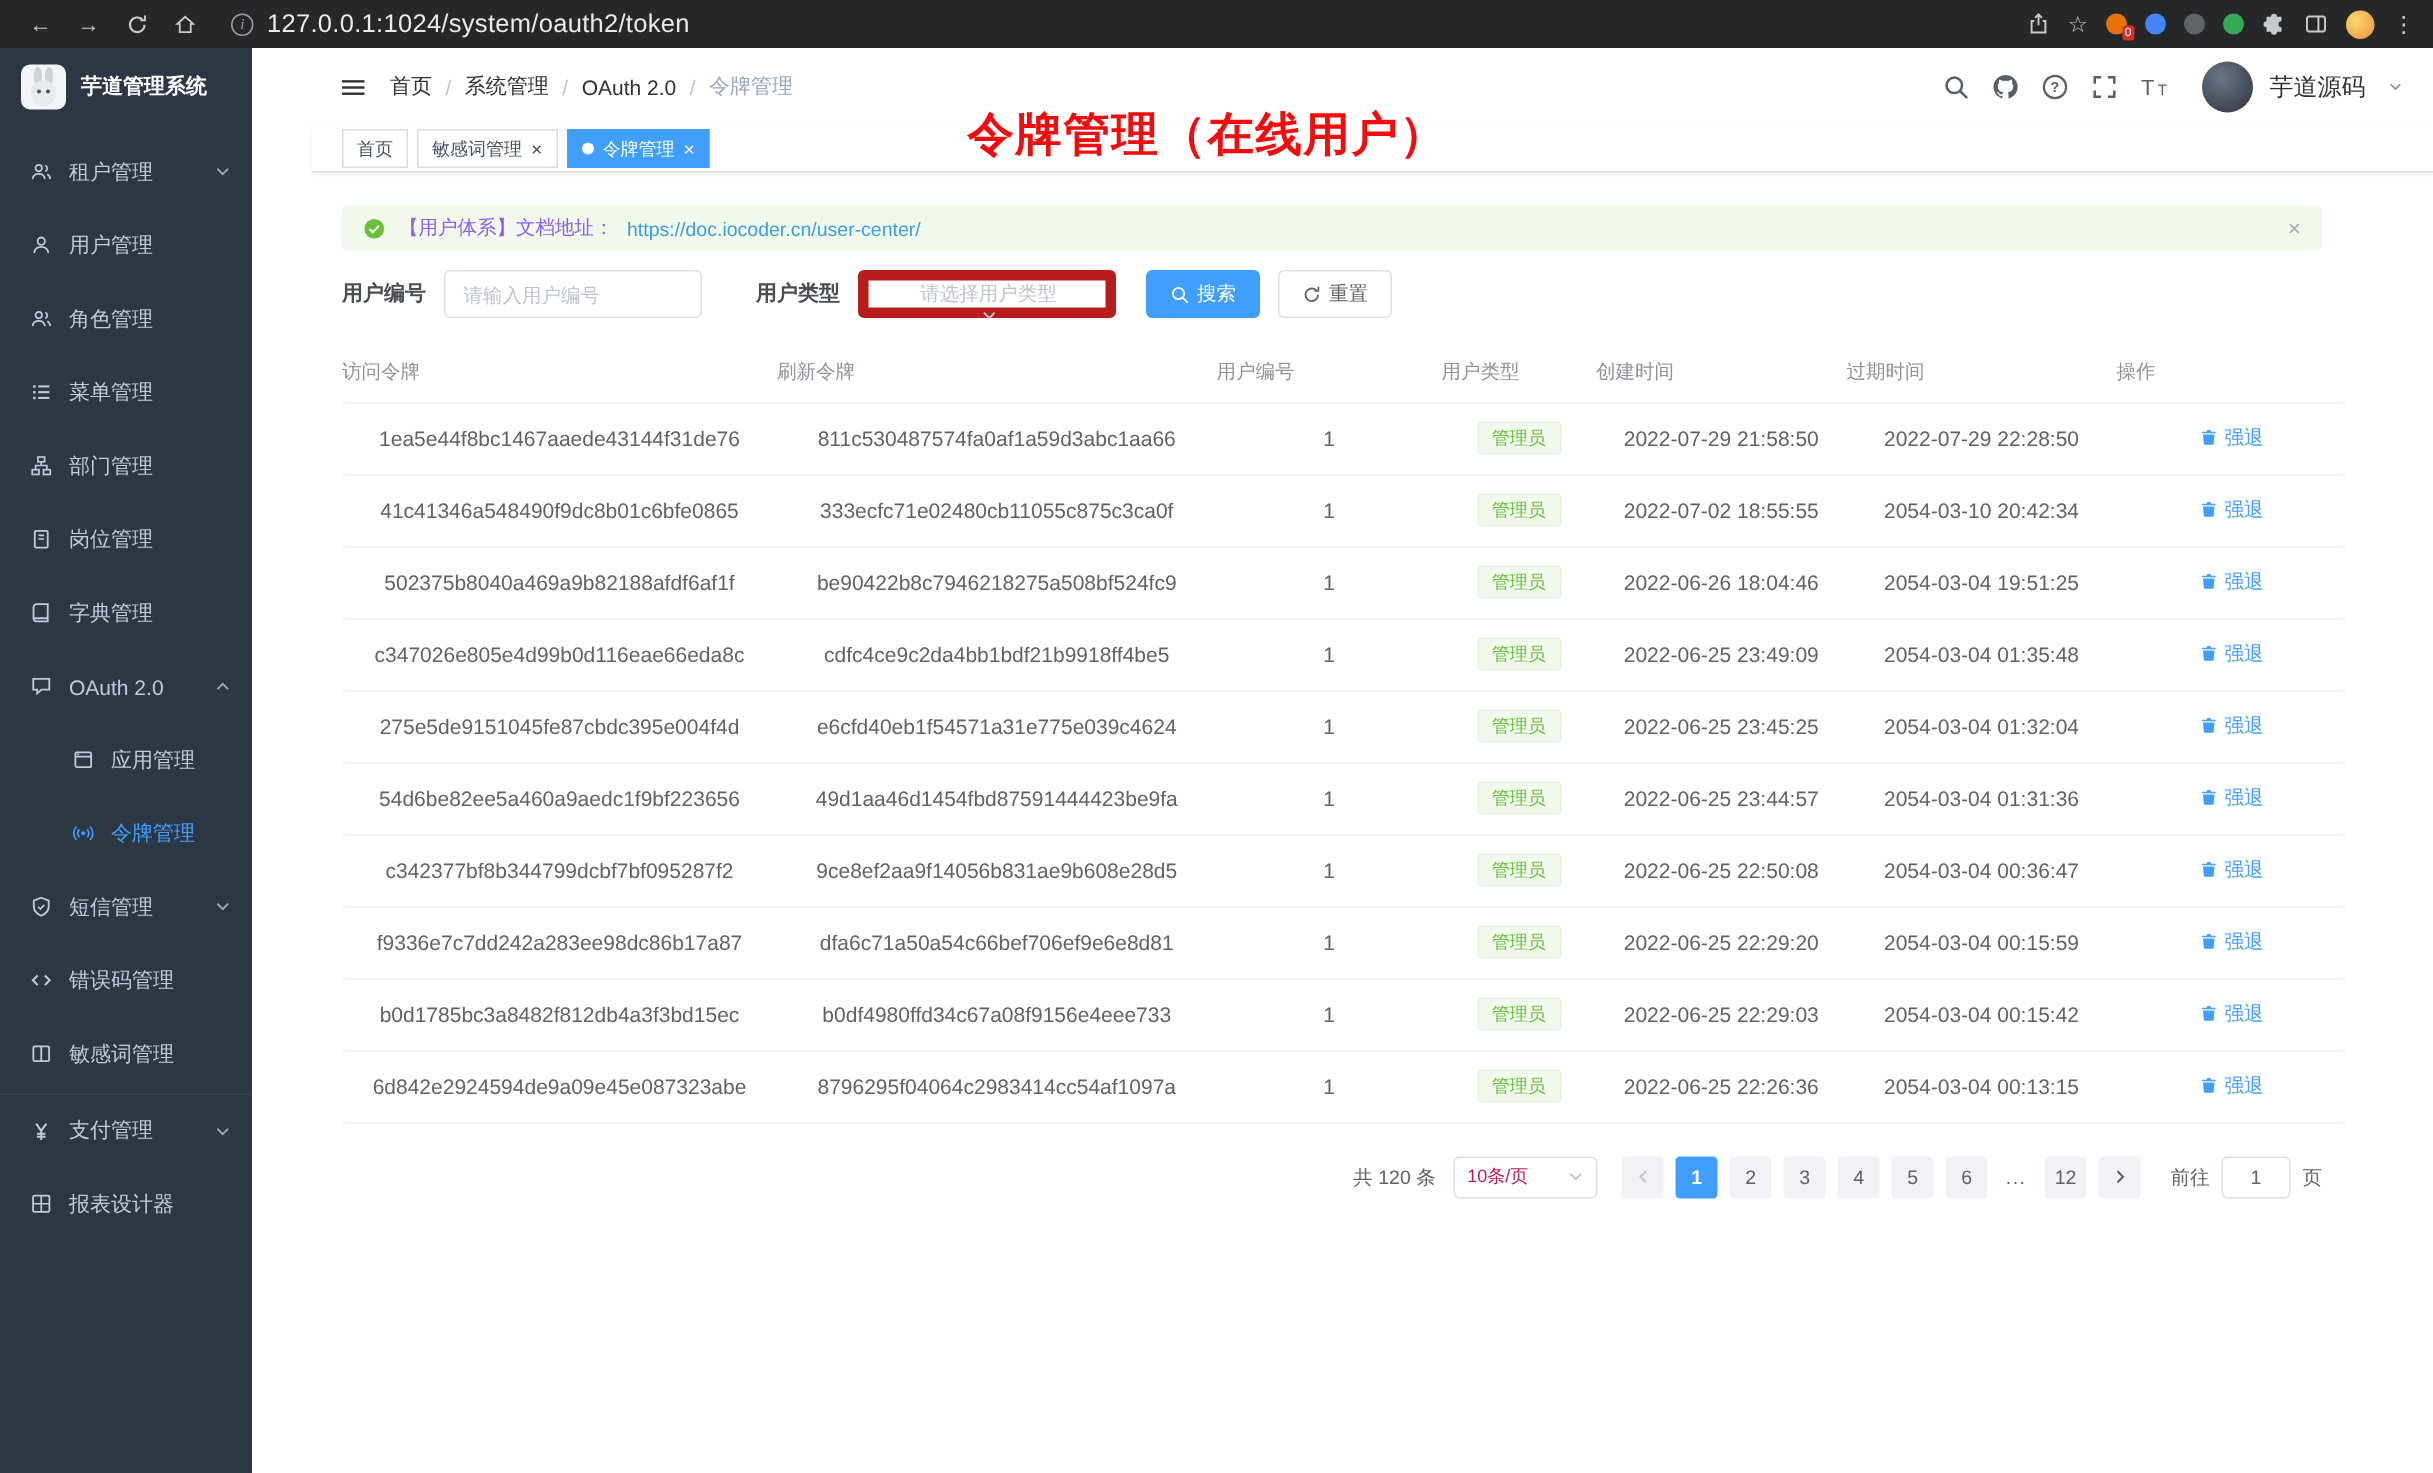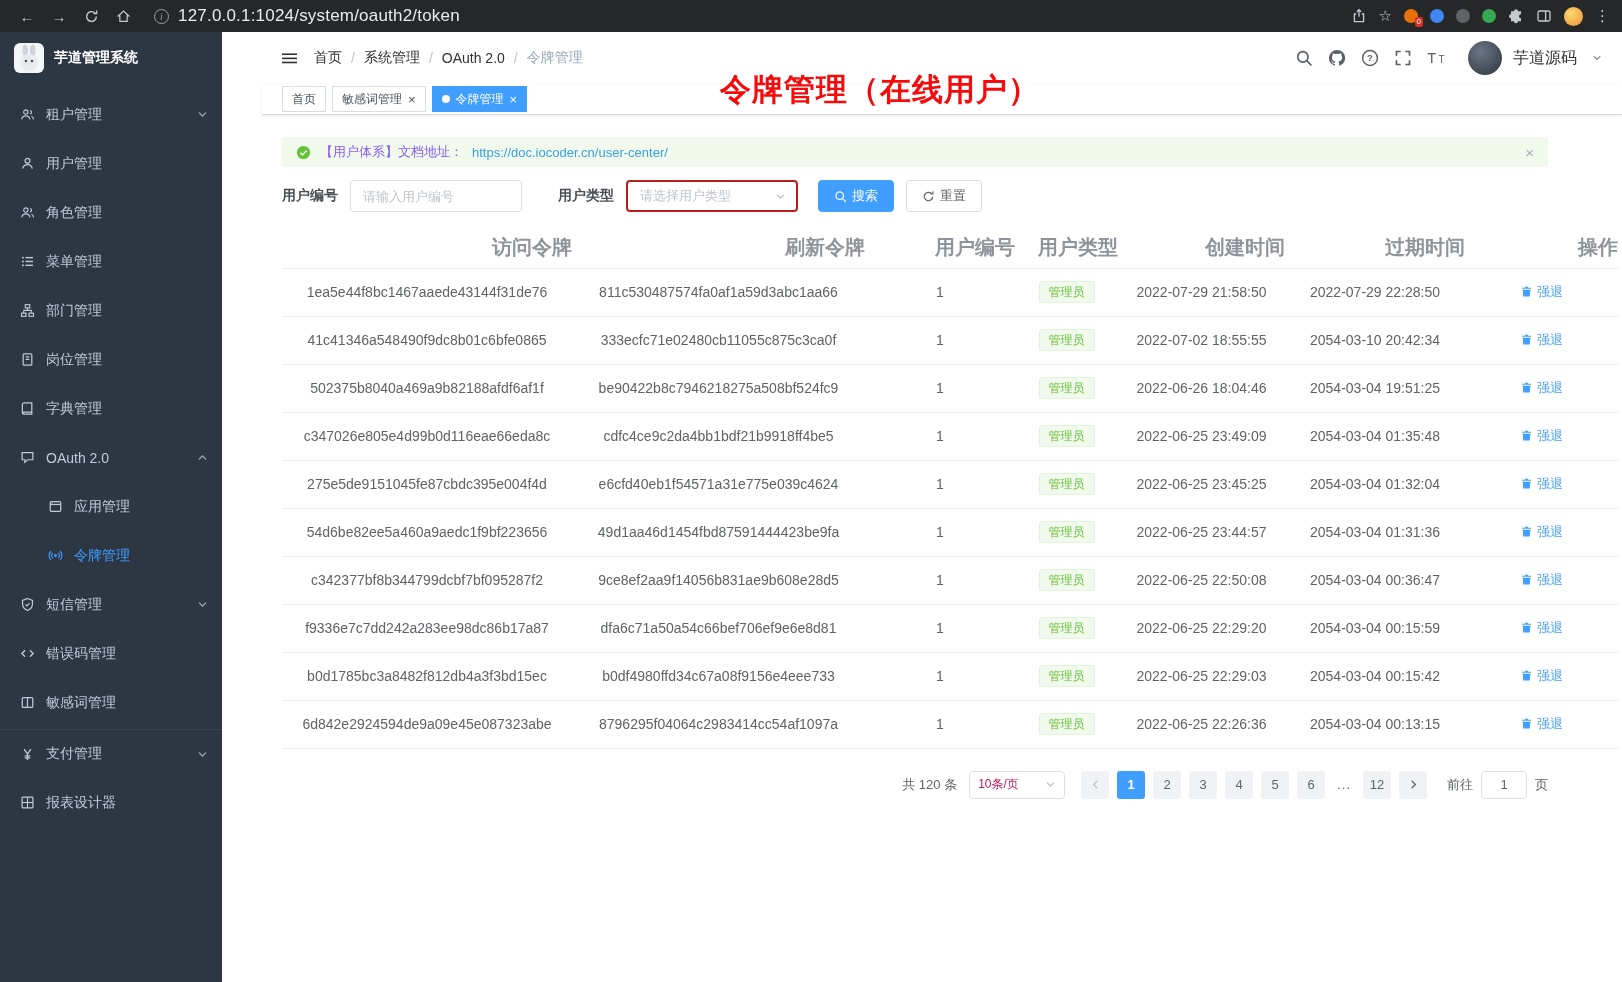--- a/index.html
+++ b/index.html
@@ -16,21 +16,21 @@
   .browser-right { margin-left: auto; display: flex; align-items: center; gap: 12px; color: #c7cacd; }
   .browser-right .icon { width: 16px; height: 16px; color: #c7cacd; }
   .star-glyph { font-size: 15px; }
   .ext-dot { width: 14px; height: 14px; border-radius: 50%; position: relative; display: inline-block; }
   .ext-badge { position: absolute; right: -5px; bottom: -4px; background: #d93025; color: #fff; font-size: 8px; line-height: 10px; padding: 0 2px; border-radius: 2px; }
   .profile-dot { width: 19px; height: 19px; border-radius: 50%; background: radial-gradient(circle at 35% 35%, #ffd76e, #e8953a); display: inline-block; }
   .kebab { font-size: 15px; }
 
   
   .app { display: flex; height: 950px; }
-  .sidebar { width: 222px; flex-shrink: 0; background: var(--sidebar-bg, #2d3643); color: #bfcbd9; }
+  .sidebar { width: 168px; flex-shrink: 0; background: var(--sidebar-bg, #2d3643); color: #bfcbd9; }
   .logo-row { height: 52px; display: flex; align-items: center; gap: 10px; padding: 0 14px; }
   .logo-img { width: 30px; height: 30px; border-radius: 6px; background: #f4f5f7; overflow: hidden; flex-shrink: 0; display: flex; align-items: center; justify-content: center; }
   .logo-img svg { width: 24px; height: 24px; }
   .logo-text { color: #fff; font-size: 14px; font-weight: bold; white-space: nowrap; }
   .menu { padding-top: 6px; }
   .menu-item { height: 49px; display: flex; align-items: center; padding: 0 14px 0 20px; font-size: 14px; color: #bfcbd9; cursor: pointer; }
   .menu-item .icon { width: 15px; height: 15px; margin-right: 11px; flex-shrink: 0; }
   .menu-item .label { flex: 1; white-space: nowrap; }
   .menu-item .arrow { width: 11px; height: 11px; margin-right: 0; opacity: .75; }
   .menu-item.child { padding-left: 48px; }
@@ -52,43 +52,43 @@
   .nav-avatar { width: 34px; height: 34px; border-radius: 50%; background: radial-gradient(circle at 38% 32%, #6b7585, #2e343d); margin-left: 4px; cursor: pointer; }
   .user-name { font-size: 16px; color: #303133; cursor: pointer; margin-left: -4px; }
   .user-caret { width: 10px; height: 10px; color: #8a8f99; cursor: pointer; }
 
   .tab-bar { height: 31px; display: flex; align-items: center; gap: 6px; padding: 0 20px; border-bottom: 1px solid #d8dce5; box-shadow: 0 1px 3px rgba(0,0,0,.08); position: relative; z-index: 2; background: #fff; }
   .tab { height: 26px; display: inline-flex; align-items: center; gap: 6px; padding: 0 9px; border: 1px solid #d8dce5; background: #fff; color: #495060; font-size: 12px; cursor: pointer; white-space: nowrap; }
   .tab .tab-close { font-size: 13px; line-height: 1; cursor: pointer; }
   .tab.active { background: var(--primary, #409eff); border-color: var(--primary, #409eff); color: #fff; }
   .tab .dot { width: 8px; height: 8px; border-radius: 50%; background: #fff; }
 
-  .annotation { position: absolute; left: 498px; top: 37px; font-size: 31px; font-weight: bold; color: var(--annotation-red, #f40b0b); z-index: 5; white-space: nowrap; letter-spacing: 1px; }
+  .annotation { position: absolute; left: 477px; top: 37px; font-size: 31px; font-weight: bold; color: var(--annotation-red, #f40b0b); z-index: 5; white-space: nowrap; letter-spacing: 1px; }
 
   .page-content { padding: 22px 74px 0 20px; position: relative; }
 
   .alert { height: 30px; background: #f0f9eb; border-radius: 4px; display: flex; align-items: center; gap: 9px; padding: 0 14px; font-size: 13px; }
   .alert .check-icon { width: 15px; height: 15px; }
   .alert-text { color: #8b5cf6; }
   .alert-link { color: #3a9fe0; text-decoration: none; cursor: pointer; }
   .alert-close { margin-left: auto; color: #a8abb2; font-size: 15px; cursor: pointer; }
 
   .filters { display: flex; align-items: center; gap: 12px; margin-top: 13px; }
   .filter-label { font-size: 14px; font-weight: bold; color: #4a4e54; white-space: nowrap; }
   .filter-label.second { margin-left: 24px; }
   .text-input { width: 172px; height: 32px; border: 1px solid #dcdfe6; border-radius: 4px; padding: 0 12px; font-size: 13px; color: #606266; outline: none; font-family: inherit; }
   .text-input::placeholder { color: #bfc4cc; }
-  .select-box { width: 172px; height: 32px; border: 2px solid #b91c1c; border-radius: 4px; padding: 0 10px 0 12px; display: flex; align-items: center; justify-content: space-between; font-size: 13px; color: #bfc4cc; cursor: pointer; margin-right: 8px; }
+  .select-box { width: 172px; height: 32px; border: 7px solid #b91c1c; border-radius: 4px; padding: 0 10px 0 12px; display: flex; align-items: center; justify-content: space-between; font-size: 13px; color: #bfc4cc; cursor: pointer; margin-right: 8px; flex-direction: column; }
   .select-caret { width: 11px; height: 11px; color: #c0c4cc; }
   .btn { height: 32px; border-radius: 4px; border: 1px solid #dcdfe6; background: #fff; color: #606266; font-size: 13px; display: inline-flex; align-items: center; gap: 5px; padding: 0 15px; cursor: pointer; font-family: Liberation Sans, sans-serif; }
   .btn .icon { width: 13px; height: 13px; }
   .btn.primary { background: var(--primary, #409eff); border-color: var(--primary, #409eff); color: #fff; }
 
   .data-table { width: 100%; border-collapse: collapse; table-layout: fixed; margin-top: 16px; }
-  .data-table th { height: 40px; font-size: 20px; font-weight: bold; color: #909399; text-align: right; border-bottom: 1px solid #ebeef5; }
+  .data-table th { height: 40px; font-size: 13px; font-weight: normal; color: #909399; text-align: left; border-bottom: 1px solid #ebeef5; }
   .data-table td { height: 48px; font-size: 14px; color: #606266; text-align: center; border-bottom: 1px solid #ebeef5; white-space: nowrap; overflow: hidden; }
   .badge { display: inline-block; padding: 2px 9px; font-size: 12px; line-height: 16px; color: #67c23a; background: #f0f9eb; border: 1px solid #e1f3d8; border-radius: 3px; }
   .action-link { color: var(--primary, #409eff); font-size: 13px; display: inline-flex; align-items: center; gap: 4px; cursor: pointer; text-decoration: none; }
   .action-link .icon { width: 13px; height: 13px; }
 
   .pagination { display: flex; align-items: center; justify-content: flex-end; gap: 8px; margin-top: 22px; font-size: 13px; color: #606266; }
   .total-count { margin-right: 4px; }
   .size-select { width: 96px; height: 28px; border: 1px solid #dcdfe6; border-radius: 4px; display: flex; align-items: center; justify-content: space-between; padding: 0 8px; font-size: 12px; color: #be185d; cursor: pointer; margin-right: 8px; background: #fff; }
   .pager { min-width: 28px; height: 28px; border: none; border-radius: 3px; background: #f0f2f5; color: #606266; font-size: 13px; display: inline-flex; align-items: center; justify-content: center; cursor: pointer; padding: 0 4px; font-family: inherit; }
   .pager.active { background: var(--primary, #409eff); color: #fff; font-weight: bold; }

